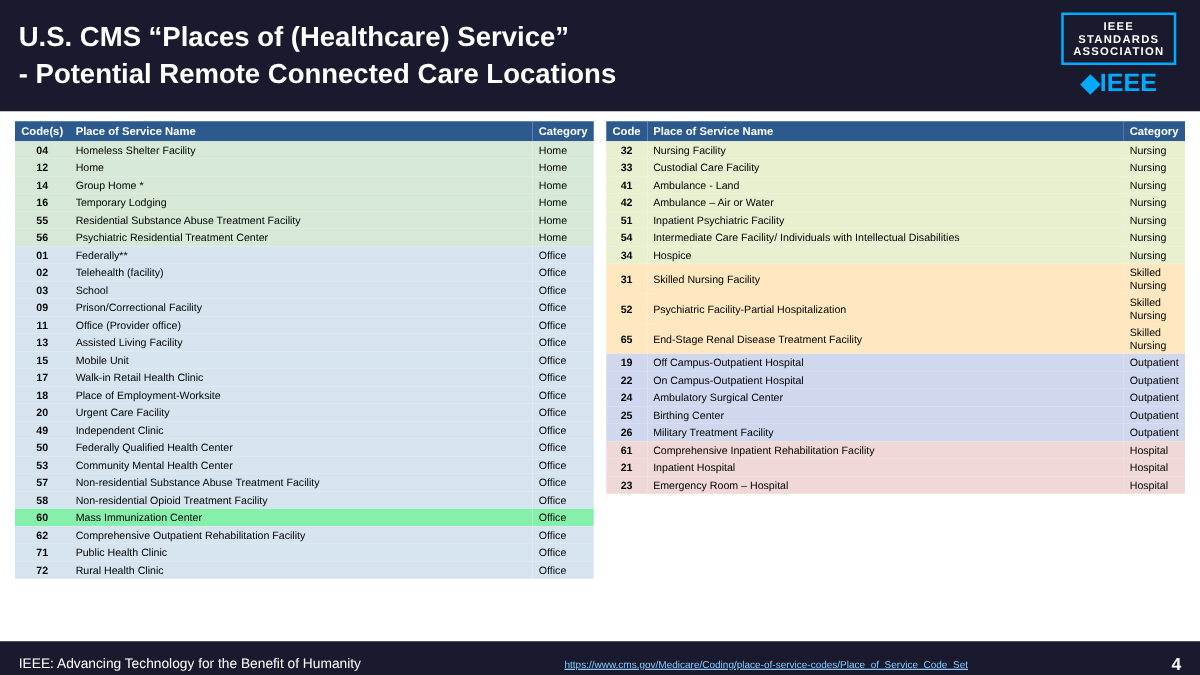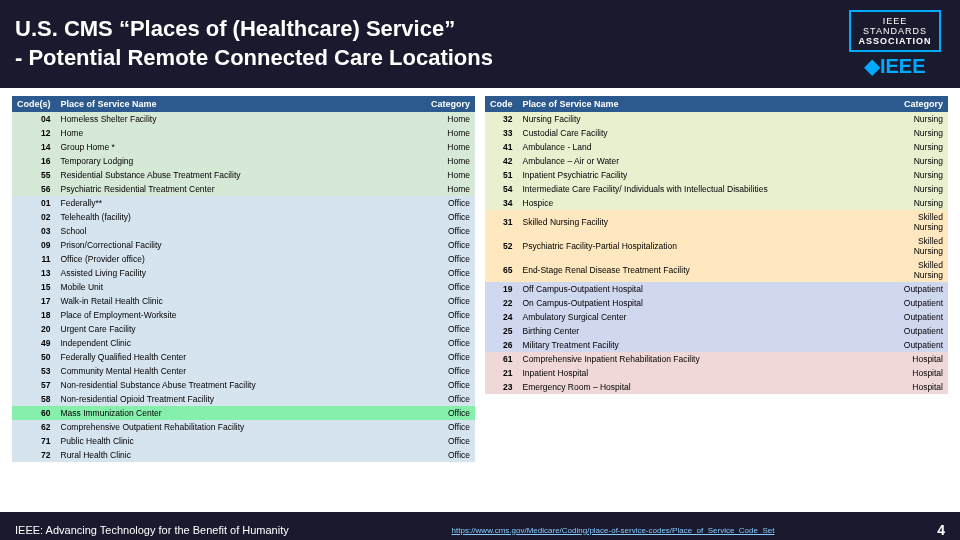--- a/index.html
+++ b/index.html
@@ -39,21 +39,21 @@
       display: flex;
       flex-direction: column;
       align-items: center;
       border: 2px solid #00aaff;
       padding: 4px 8px;
     }
 
     .ieee-text-standards {
       color: white;
       font-size: 9px;
-      font-weight: normal;
+      font-weight: bold;
       letter-spacing: 1px;
     }
 
     .ieee-text-association {
       color: white;
       font-size: 9px;
       font-weight: bold;
       letter-spacing: 1px;
     }
 
@@ -102,27 +102,27 @@
     }
 
     table tbody td {
       padding: 2px 5px;
       font-size: 8.5px;
       color: #000;
     }
 
     .td-code {
       width: 30px;
-      text-align: right;
+      text-align: center;
       font-weight: bold;
     }
 
     .td-category {
       width: 45px;
-      text-align: right;
+      text-align: left;
     }
 
     .footer {
       background: #1a1a2e;
       color: white;
       display: flex;
       align-items: center;
       justify-content: space-between;
       padding: 4px 15px;
       height: 36px;

